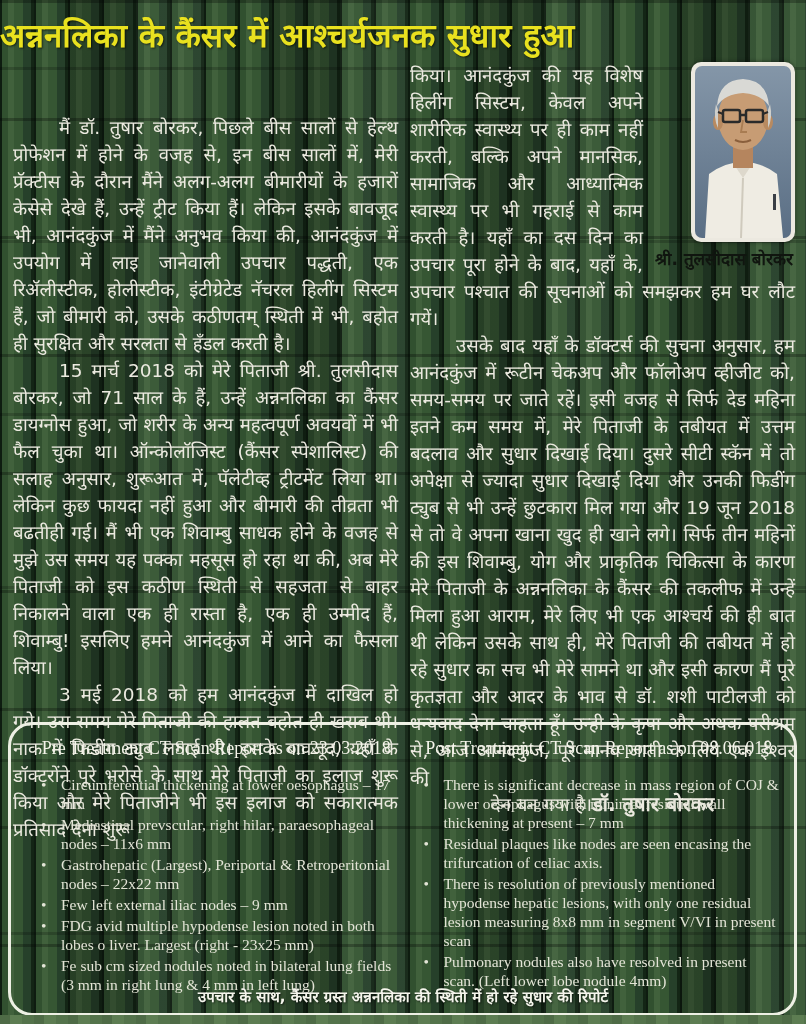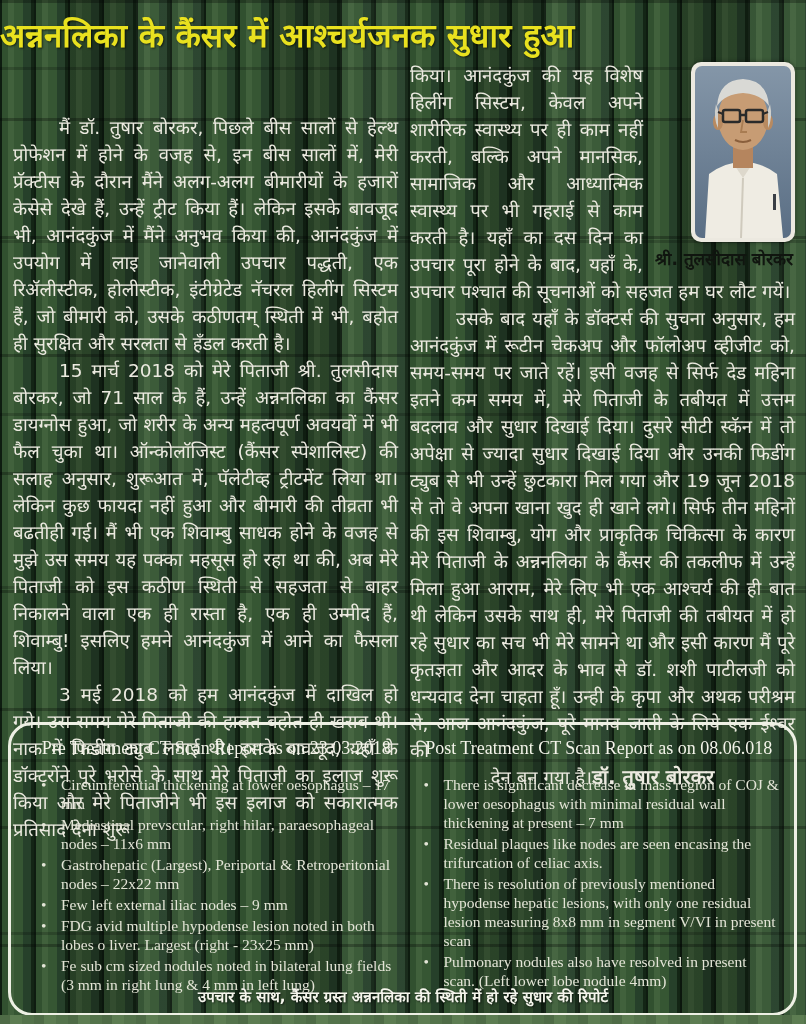--- a/index.html
+++ b/index.html
@@ -115,21 +115,21 @@
           <line x1="68" y1="48" x2="73" y2="46" stroke="#2a2a2a" stroke-width="2"></line>
 
           <path d="M48 54 L46 66 L52 66" fill="none" stroke="#a87c52" stroke-width="1.8"></path>
           <path d="M40 74 Q48 78 56 74" fill="none" stroke="#8a5f3c" stroke-width="2"></path>
 
           <rect x="78" y="128" width="3" height="16" fill="#3a3f46"></rect>
         </svg>
       </div>
       <figcaption>श्री. तुलसीदास बोरकर</figcaption>
     </figure>
-    <p>किया। आनंदकुंज की यह विशेष हिलींग सिस्टम, केवल अपने शारीरिक स्वास्थ्य पर ही काम नहीं करती, बल्कि अपने मानसिक, सामाजिक और आध्यात्मिक स्वास्थ्य पर भी गहराई से काम करती है। यहाँ का दस दिन का उपचार पूरा होने के बाद, यहाँ के, उपचार पश्चात की सूचनाओं को सहजत हम घर लौट गयें।</p>
+    <p>किया। आनंदकुंज की यह विशेष हिलींग सिस्टम, केवल अपने शारीरिक स्वास्थ्य पर ही काम नहीं करती, बल्कि अपने मानसिक, सामाजिक और आध्यात्मिक स्वास्थ्य पर भी गहराई से काम करती है। यहाँ का दस दिन का उपचार पूरा होने के बाद, यहाँ के, उपचार पश्चात की सूचनाओं को समझकर हम घर लौट गयें।</p>
     <p class="indent">उसके बाद यहाँ के डॉक्टर्स की सुचना अनुसार, हम आनंदकुंज में रूटीन चेकअप और फॉलोअप व्हीजीट को, समय-समय पर जाते रहें। इसी वजह से सिर्फ देड महिना इतने कम समय में, मेरे पिताजी के तबीयत में उत्तम बदलाव और सुधार दिखाई दिया। दुसरे सीटी स्कॅन में तो अपेक्षा से ज्यादा सुधार दिखाई दिया और उनकी फिडींग ट्युब से भी उन्हें छुटकारा मिल गया और 19 जून 2018 से तो वे अपना खाना खुद ही खाने लगे। सिर्फ तीन महिनों की इस शिवाम्बु, योग और प्राकृतिक चिकित्सा के कारण मेरे पिताजी के अन्ननलिका के कैंसर की तकलीफ में उन्हें मिला हुआ आराम, मेरे लिए भी एक आश्चर्य की ही बात थी लेकिन उसके साथ ही, मेरे पिताजी की तबीयत में हो रहे सुधार का सच भी मेरे सामने था और इसी कारण मैं पूरे कृतज्ञता और आदर के भाव से डॉ. शशी पाटीलजी को धन्यवाद देना चाहता हूँ। उन्ही के कृपा और अथक परीश्रम से, आज आनंदकुंज, पूरे मानव जाती के लिये एक ईश्वर की</p>
     <div class="sig-line">
       <span class="sig-left">देन बन गया है।</span>
       <span class="sig">डॉ. तुषार बोरकर</span>
     </div>
   </div>
 </div>
 
 <div class="reports">
   <div class="report report-pre">

